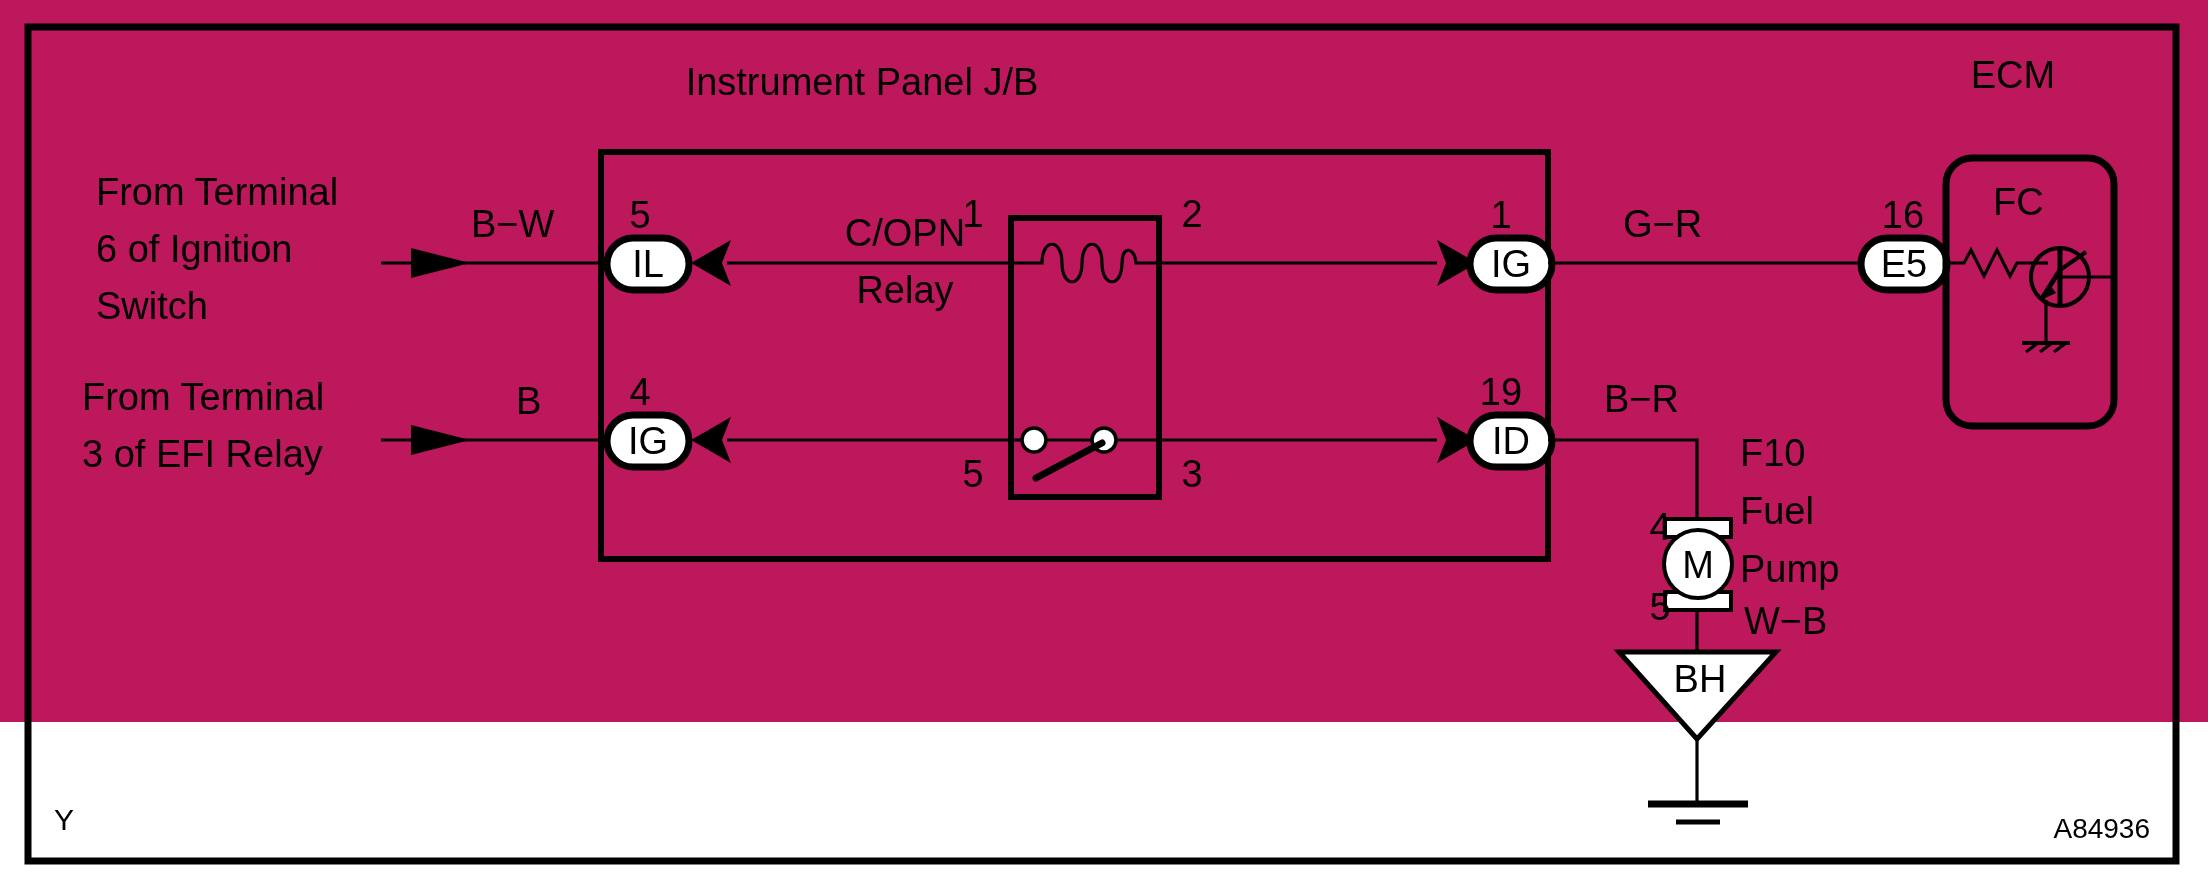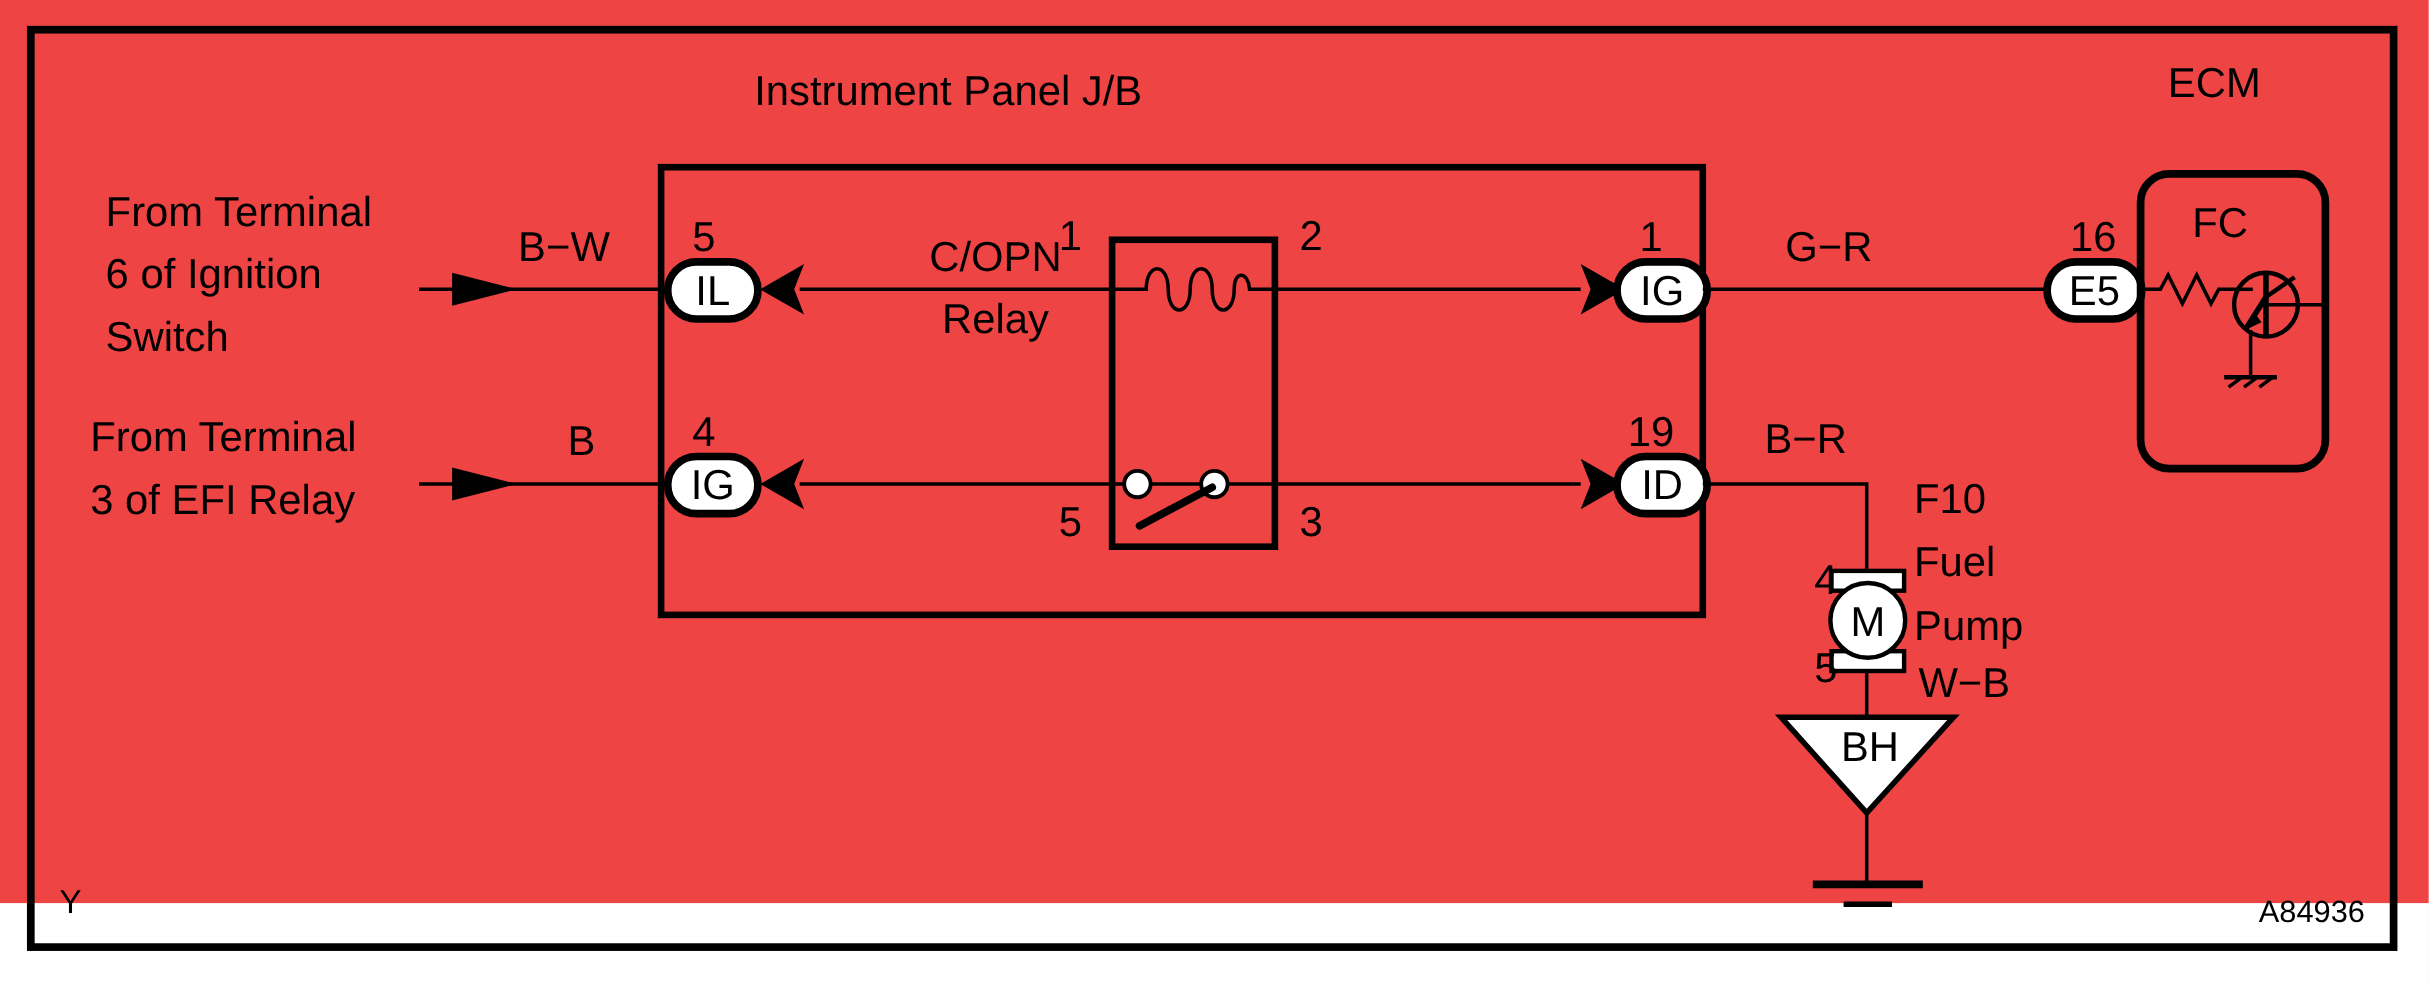--- a/index.html
+++ b/index.html
@@ -9,22 +9,22 @@
   }
   body {
     width: 2208px;
     height: 893px;
     font-family: "Liberation Sans", sans-serif;
     overflow: hidden;
   }
   #diagram-root {
     position: relative;
     width: 2208px;
-    height: 821px;
-    background: #ef4444;
+    height: 722px;
+    background: #be185d;
   }
   svg.sheet {
     display: block;
     width: 2208px;
     height: 893px;
   }
   text {
     font-family: "Liberation Sans", sans-serif;
     fill: #000000;
   }

